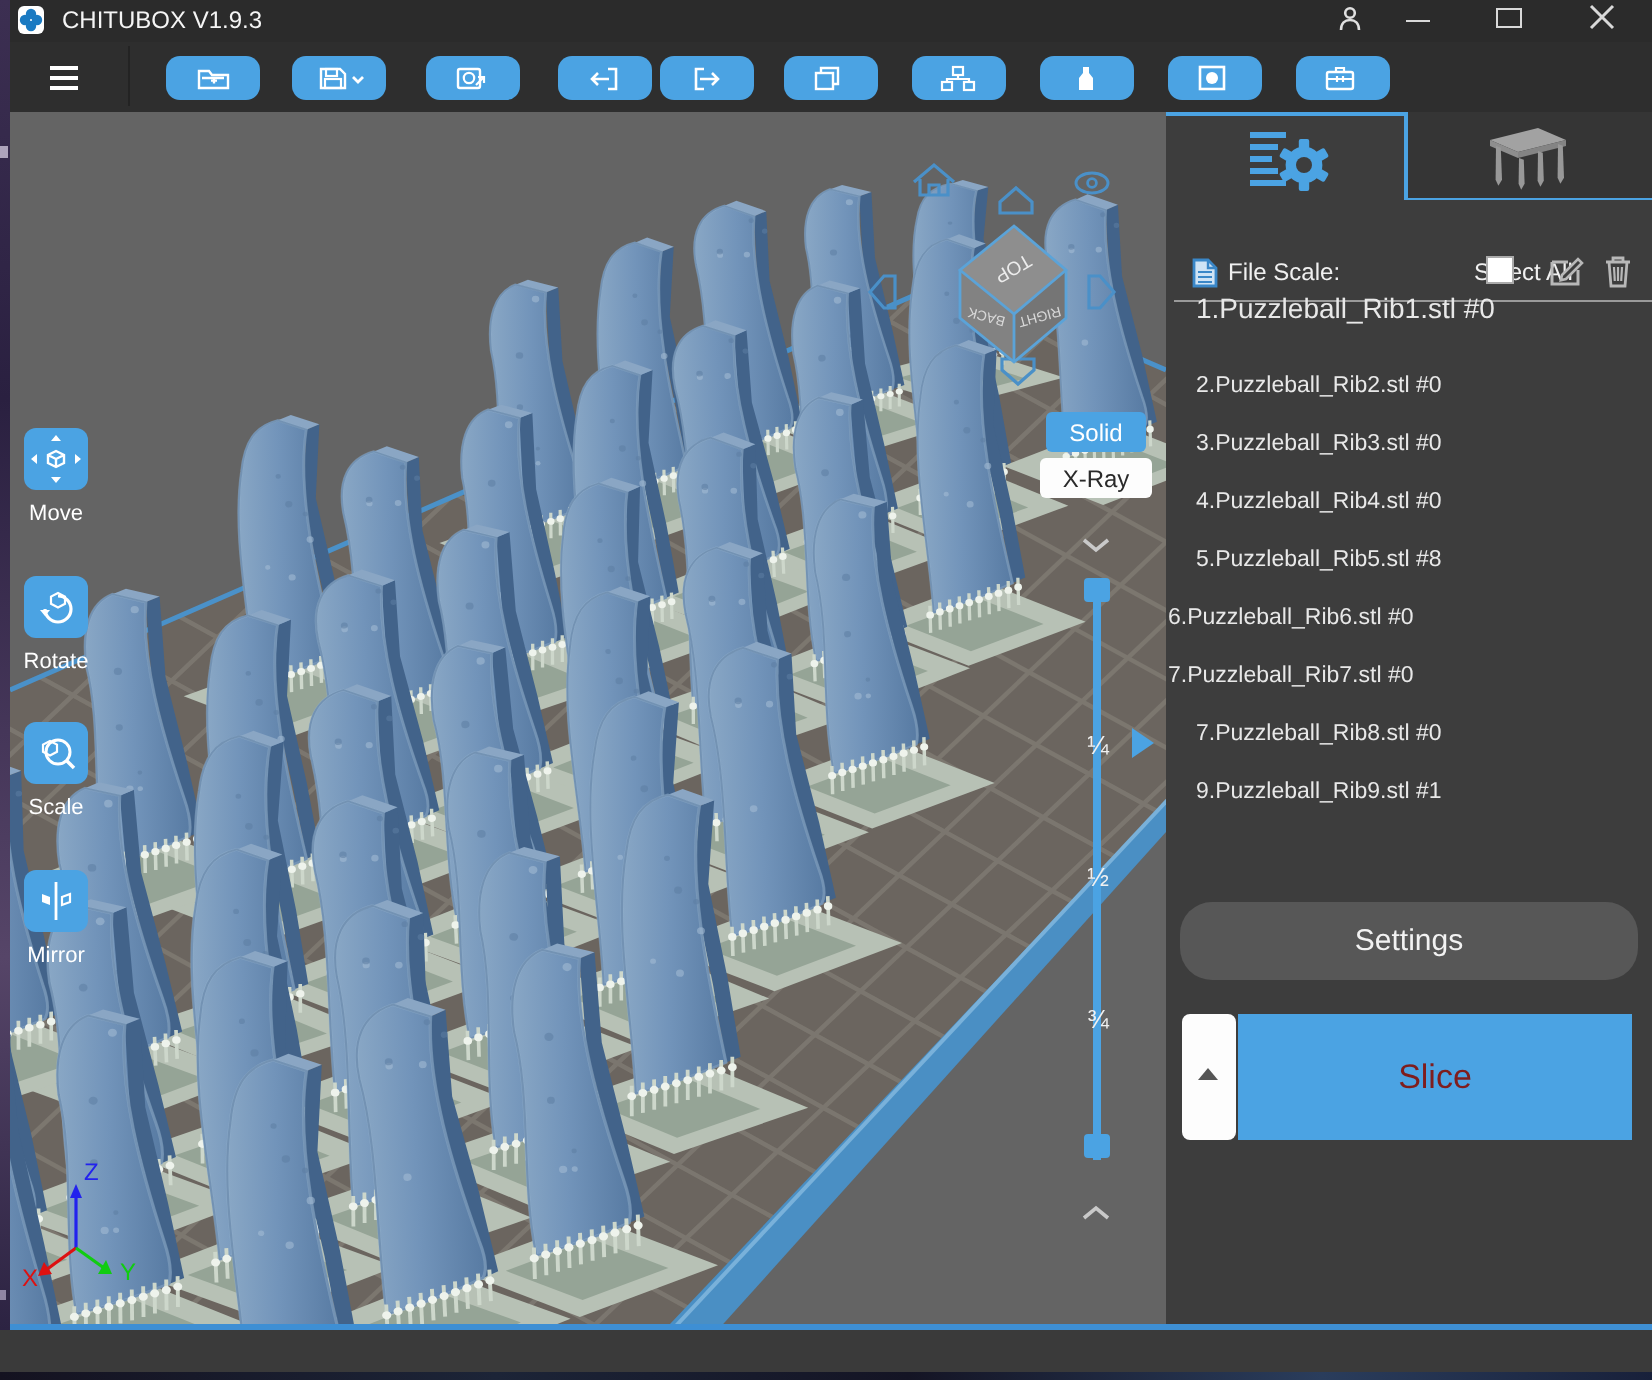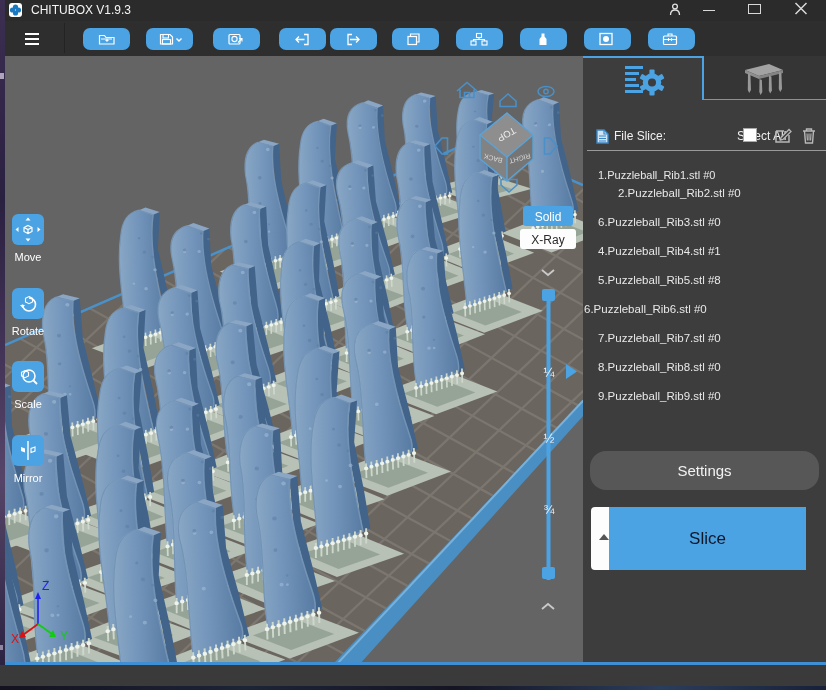--- a/index.html
+++ b/index.html
@@ -486,44 +486,44 @@
         </svg></div>
   <div style="position:absolute;left:13px;top:73px;"><svg width="13" height="15" viewBox="0 0 13 15">
           <path d="M1,1 h7 l4,4 v9 h-11 z" fill="#cfe3f5" stroke="#3a87c8" stroke-width="1.4"></path>
           <path d="M8,1 v4 h4" fill="none" stroke="#3a87c8" stroke-width="1.2"></path>
           <g stroke="#3a87c8" stroke-width="1">
             <line x1="3" y1="7" x2="10" y2="7"></line>
             <line x1="3" y1="9.5" x2="10" y2="9.5"></line>
             <line x1="3" y1="12" x2="10" y2="12"></line>
           </g>
         </svg></div>
-  <div style="position:absolute;left:31px;top:73px;font-size:12px;color:#f0f0f0;">File Slice:</div>
+  <div style="position:absolute;left:31px;top:73px;font-size:12px;color:#f0f0f0;">File Scale:</div>
   <div style="position:absolute;left:108px;top:73px;font-size:12px;color:#f0f0f0;margin-left:46px;">Select All</div>
   <div style="position:absolute;left:160px;top:72px;width:14px;height:14px;background:#fff;border:1px solid #aaa;"></div>
   <div style="position:absolute;left:191px;top:71px;"><svg width="18" height="17" viewBox="0 0 18 17">
           <path d="M2,4 h8 m3,0 h0 M2,4 v11 h13 v-7" fill="none" stroke="#b8b8b8" stroke-width="1.5"></path>
           <path d="M7,10.5 L15,2.5 l2,2 L9,12.5 l-2.6,.6 z" fill="#3d3d3d" stroke="#b8b8b8" stroke-width="1.3"></path>
         </svg></div>
   <div style="position:absolute;left:218px;top:71px;"><svg width="16" height="17" viewBox="0 0 16 17">
           <path d="M2,4 h12 M5.5,4 v-2 h5 v2 M3.5,4 l1,12 h7 l1,-12" fill="none" stroke="#b8b8b8" stroke-width="1.4"></path>
           <g stroke="#b8b8b8" stroke-width="1.1">
             <line x1="6" y1="6.5" x2="6.4" y2="13.5"></line>
             <line x1="8" y1="6.5" x2="8" y2="13.5"></line>
             <line x1="10" y1="6.5" x2="9.6" y2="13.5"></line>
           </g>
         </svg></div>
   <div style="position:absolute;left:4px;top:94px;width:239px;height:1px;background:#9a9a9a;"></div>
-  <div style="position:absolute;left:15px;top:113px;font-size:11px;color:#e8e8e8;">1.Puzzleball_Rib1.stl #0</div>
-      <div style="position:absolute;left:15px;top:131px;font-size:11.5px;color:#e8e8e8;margin-left:20px;">2.Puzzleball_Rib2.stl #0</div>
-      <div style="position:absolute;left:15px;top:160px;font-size:11.5px;color:#e8e8e8;">6.Puzzleball_Rib3.stl #0</div>
-      <div style="position:absolute;left:15px;top:189px;font-size:11.5px;color:#e8e8e8;">4.Puzzleball_Rib4.stl #1</div>
+  <div style="position:absolute;left:15px;top:90px;font-size:14px;color:#e8e8e8;">1.Puzzleball_Rib1.stl #0</div>
+      <div style="position:absolute;left:15px;top:131px;font-size:11.5px;color:#e8e8e8;">2.Puzzleball_Rib2.stl #0</div>
+      <div style="position:absolute;left:15px;top:160px;font-size:11.5px;color:#e8e8e8;">3.Puzzleball_Rib3.stl #0</div>
+      <div style="position:absolute;left:15px;top:189px;font-size:11.5px;color:#e8e8e8;">4.Puzzleball_Rib4.stl #0</div>
       <div style="position:absolute;left:15px;top:218px;font-size:11.5px;color:#e8e8e8;">5.Puzzleball_Rib5.stl #8</div>
       <div style="position:absolute;left:1px;top:247px;font-size:11.5px;color:#e8e8e8;">6.Puzzleball_Rib6.stl #0</div>
-      <div style="position:absolute;left:15px;top:276px;font-size:11.5px;color:#e8e8e8;">7.Puzzleball_Rib7.stl #0</div>
-      <div style="position:absolute;left:15px;top:305px;font-size:11.5px;color:#e8e8e8;">8.Puzzleball_Rib8.stl #0</div>
-      <div style="position:absolute;left:15px;top:334px;font-size:11.5px;color:#e8e8e8;">9.Puzzleball_Rib9.stl #0</div>
+      <div style="position:absolute;left:1px;top:276px;font-size:11.5px;color:#e8e8e8;">7.Puzzleball_Rib7.stl #0</div>
+      <div style="position:absolute;left:15px;top:305px;font-size:11.5px;color:#e8e8e8;">7.Puzzleball_Rib8.stl #0</div>
+      <div style="position:absolute;left:15px;top:334px;font-size:11.5px;color:#e8e8e8;">9.Puzzleball_Rib9.stl #1</div>
   <div style="position:absolute;left:7px;top:395px;width:229px;height:39px;background:#575757;border-radius:16px;color:#f2f2f2;font-size:15px;text-align:center;line-height:39px;">Settings</div>
   <div style="position:absolute;left:8px;top:451px;width:27px;height:63px;background:#fdfdfd;border-radius:4px;"></div>
   <div style="position:absolute;left:16px;top:478px;width:0;height:0;border-left:5px solid transparent;border-right:5px solid transparent;border-bottom:6px solid #555;"></div>
-  <div style="position:absolute;left:26px;top:451px;width:197px;height:63px;background:#4ba3e3;color:#0f172a;font-size:17px;text-align:center;line-height:63px;">Slice</div>
+  <div style="position:absolute;left:36px;top:451px;width:197px;height:63px;background:#4ba3e3;color:#7f1d1d;font-size:17px;text-align:center;line-height:63px;">Slice</div>
 </div>
   <div style="position:absolute;left:0;top:662px;width:821px;height:3px;background:#3e8fd4;"></div>
 </div>
 <div style="position:absolute;left:0;top:665px;width:826px;height:21px;background:#3a3a3a;"></div>
 </body></html>

